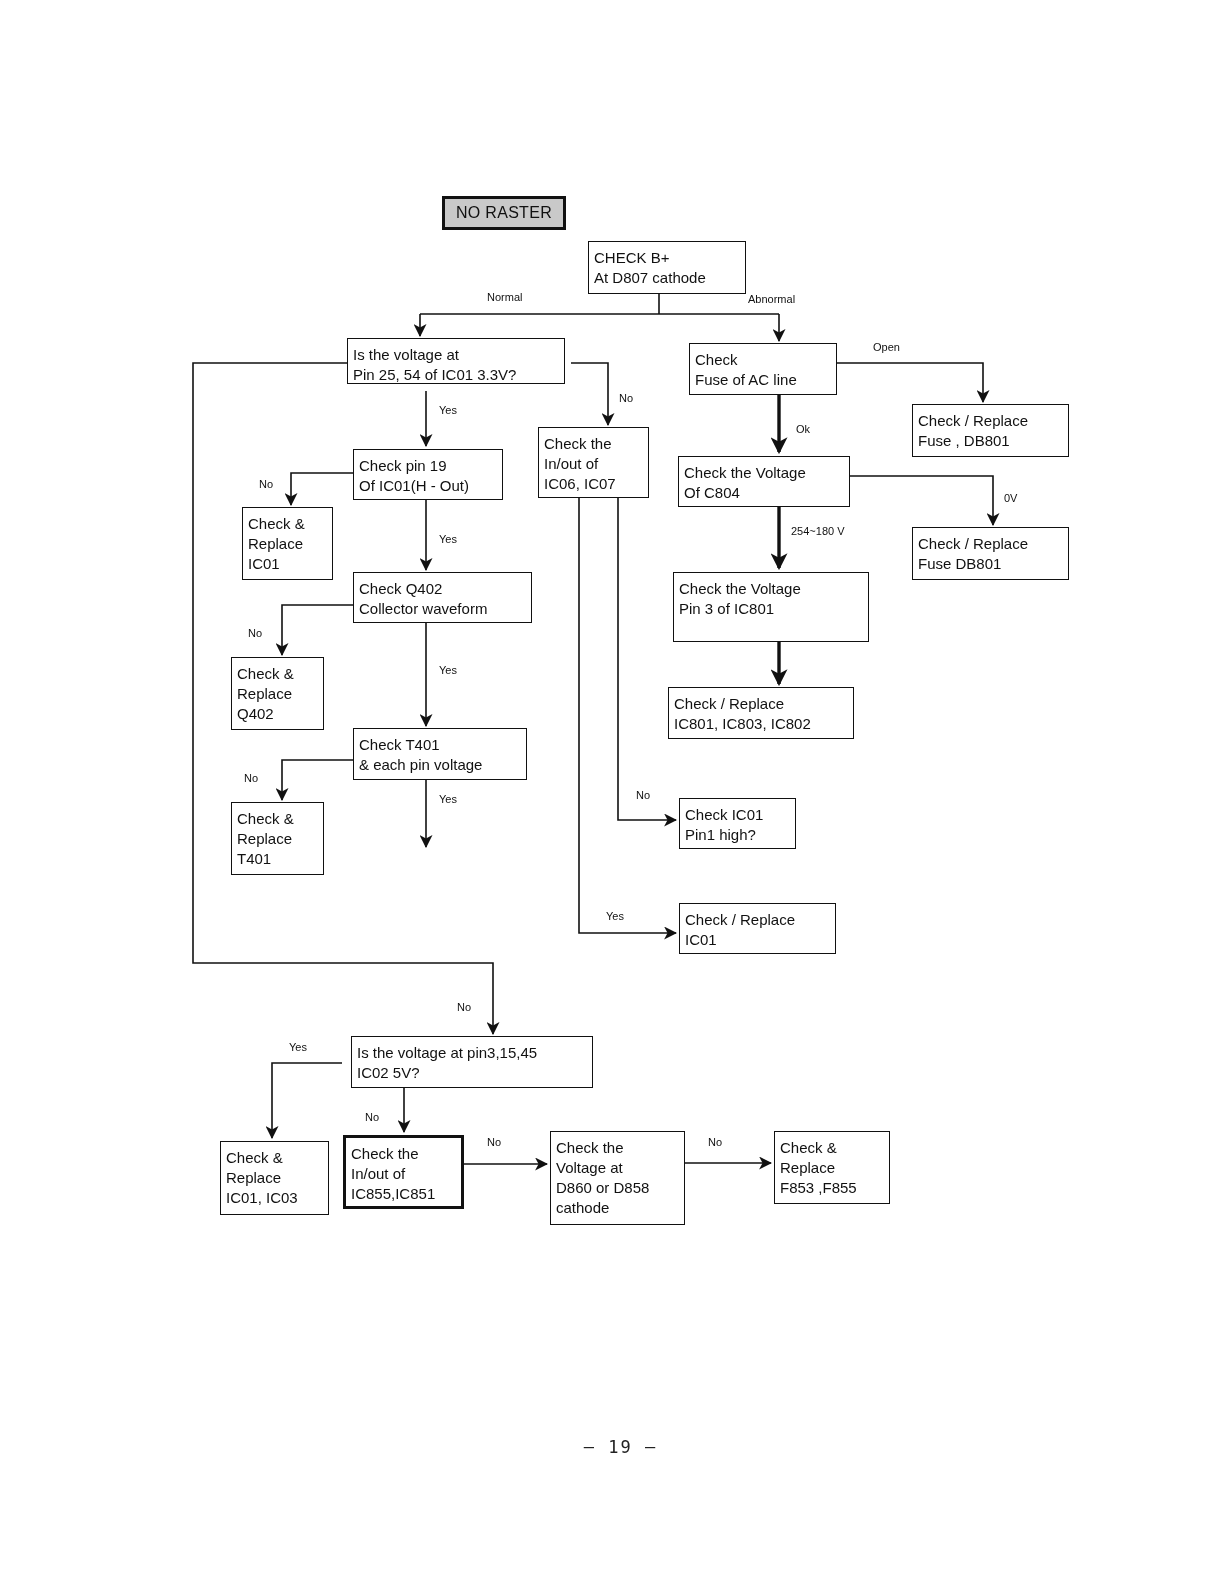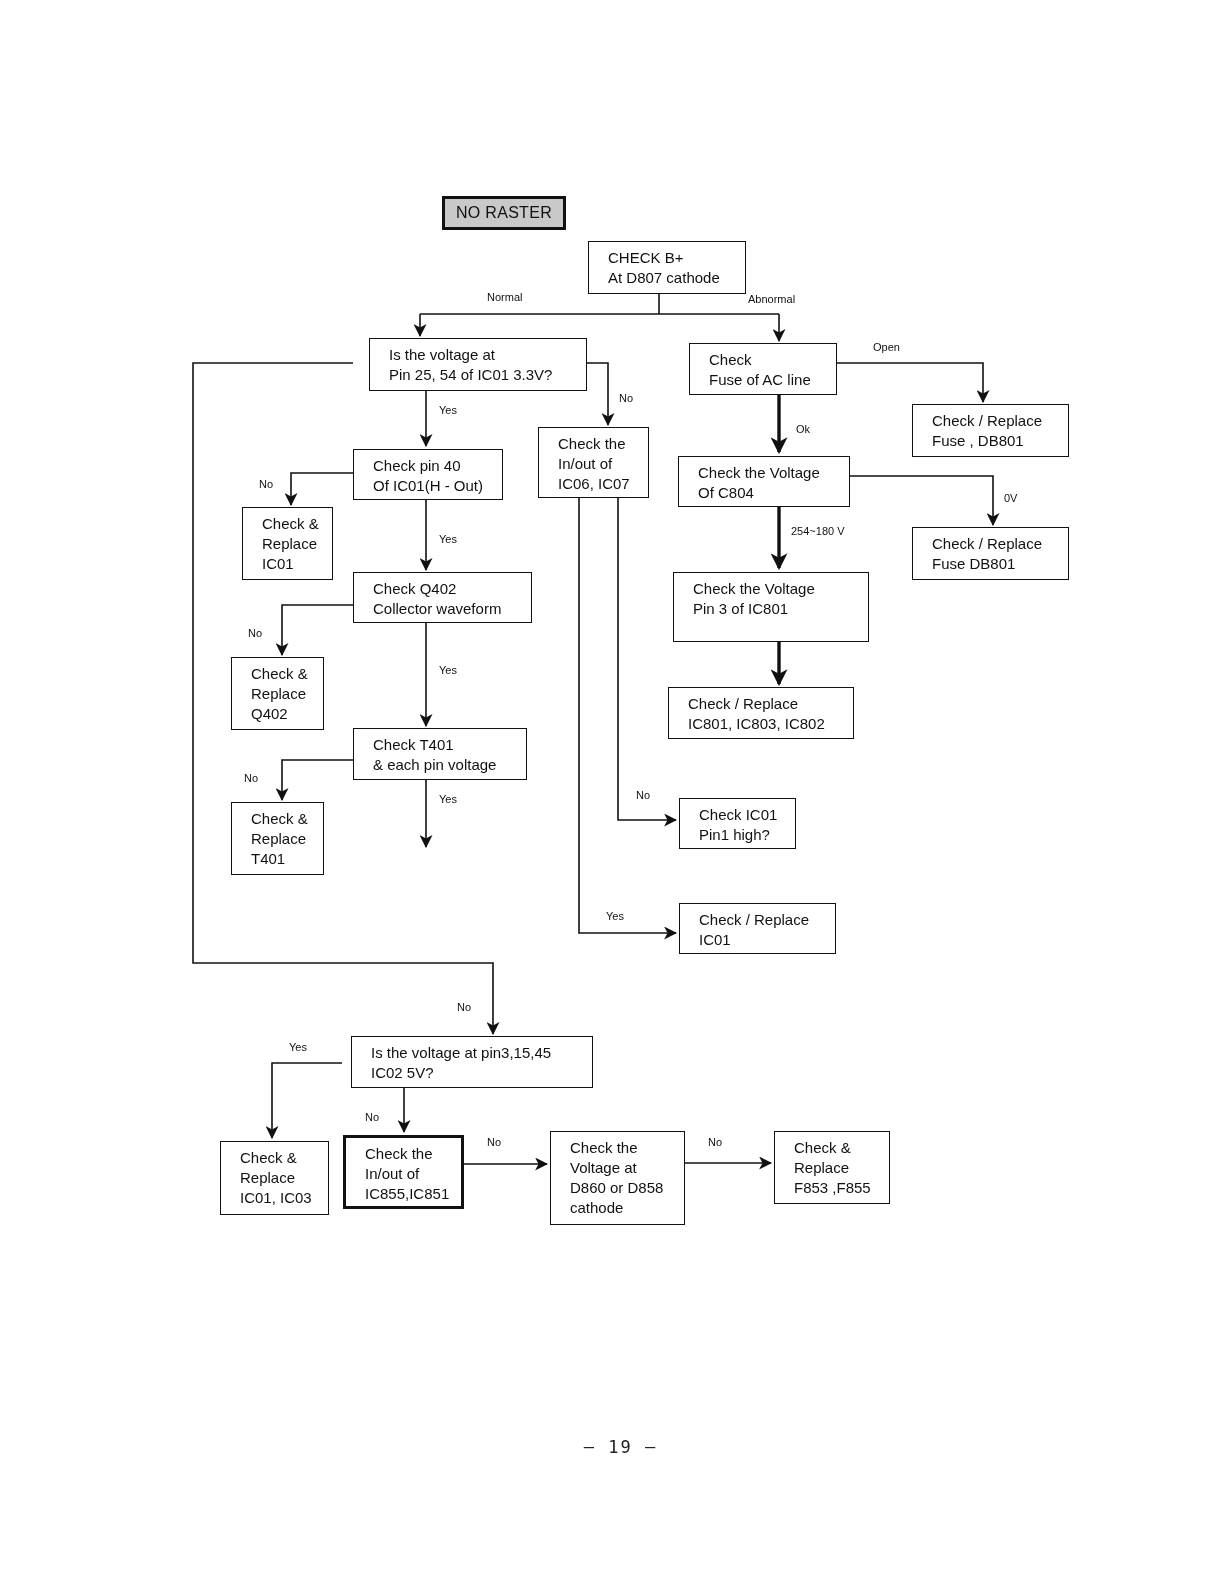--- a/index.html
+++ b/index.html
@@ -13,21 +13,21 @@
     margin-left:11px;
   }
   #wires{position:absolute;left:0;top:0;width:1219px;height:1582px;}
   .node{
     position:absolute;
     box-sizing:border-box;
     border:1.6px solid #111;
     background:#ffffff;
     font-size:15px;
     line-height:20px;
-    padding:6px 6px 0 19px;
+    padding:6px 6px 0 5px;
     white-space:pre-line;
   }
   .node.start{
     border:3.5px solid #111;
     background:#c9c9c9;
     display:flex;align-items:center;justify-content:center;
     padding:0;
     font-size:16px;
     letter-spacing:0.3px;
   }
@@ -86,31 +86,31 @@
       <polyline points="331,1063 261,1063 261,1138" marker-end="url(#arrow)"></polyline>
       <polyline points="393,1088 393,1132" marker-end="url(#arrow)"></polyline>
       <polyline points="453,1164 536,1164" marker-end="url(#arrow)"></polyline>
       <polyline points="674,1163 760,1163" marker-end="url(#arrow)"></polyline>
     </g>
   </svg>
 
   <div class="node start" style="left:431px;top:196px;width:124px;height:34px">NO RASTER</div>
   <div class="node" style="left:577px;top:241px;width:158px;height:53px">CHECK B+
 At D807 cathode</div>
-  <div class="node" style="left:358px;top:338px;width:218px;height:53px">Is the voltage at
+  <div class="node" style="left:336px;top:338px;width:218px;height:46px">Is the voltage at
 Pin 25, 54 of IC01 3.3V?</div>
   <div class="node" style="left:678px;top:343px;width:148px;height:52px">Check
 Fuse of AC line</div>
   <div class="node" style="left:901px;top:404px;width:157px;height:53px">Check / Replace
 Fuse , DB801</div>
   <div class="node" style="left:667px;top:456px;width:172px;height:51px">Check the Voltage
 Of C804</div>
   <div class="node" style="left:901px;top:527px;width:157px;height:53px">Check / Replace
 Fuse DB801</div>
-  <div class="node" style="left:342px;top:449px;width:150px;height:51px">Check pin 40
+  <div class="node" style="left:342px;top:449px;width:150px;height:51px">Check pin 19
 Of IC01(H - Out)</div>
   <div class="node" style="left:527px;top:427px;width:111px;height:71px">Check the
 In/out of
 IC06, IC07</div>
   <div class="node" style="left:231px;top:507px;width:91px;height:73px">Check &amp;
 Replace
 IC01</div>
   <div class="node" style="left:342px;top:572px;width:179px;height:51px">Check Q402
 Collector waveform</div>
   <div class="node" style="left:220px;top:657px;width:93px;height:73px">Check &amp;

